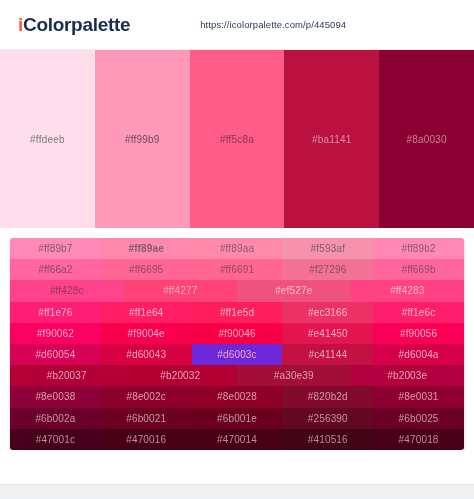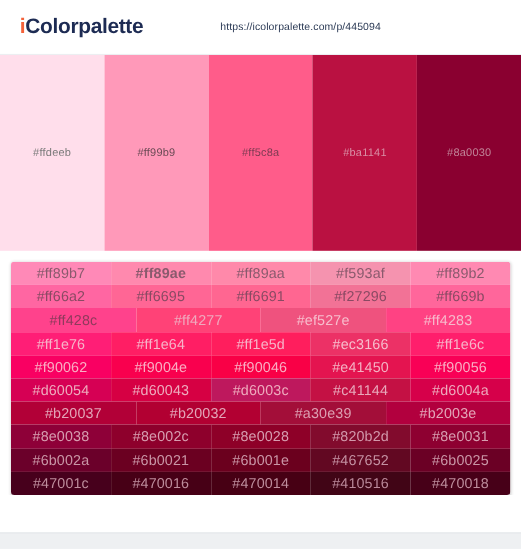--- a/index.html
+++ b/index.html
@@ -88,21 +88,21 @@
     height: 21.2px;
   }
   .grid-cell {
     flex: 1 1 0;
     display: flex;
     align-items: center;
     justify-content: center;
     position: relative;
   }
   .grid-cell span {
-    font-size: 13px;
+    font-size: 10px;
     letter-spacing: 0.15px;
     white-space: nowrap;
   }
   .footer-space {
     height: 20px;
     background: #ffffff;
   }
   .bottom-bar {
     position: absolute;
     left: 0;
@@ -227,21 +227,21 @@
             <span style="color: rgb(249, 174, 195);">#f90056</span>
           </div>
         </div>
         <div class="grid-row">
           <div class="grid-cell" style="background: rgb(214, 0, 84);">
             <span style="color: rgb(238, 170, 189);">#d60054</span>
           </div>
           <div class="grid-cell" style="background: rgb(214, 0, 67);">
             <span style="color: rgb(238, 170, 189);">#d60043</span>
           </div>
-          <div class="grid-cell" style="background: #be185d;">
+          <div class="grid-cell" style="background: #6d28d9;">
             <span style="color: rgb(238, 170, 189);">#d6003c</span>
           </div>
           <div class="grid-cell" style="background: rgb(196, 17, 68);">
             <span style="color: rgb(232, 168, 186);">#c41144</span>
           </div>
           <div class="grid-cell" style="background: rgb(214, 0, 74);">
             <span style="color: rgb(238, 170, 189);">#d6004a</span>
           </div>
         </div>
         <div class="grid-row">
@@ -279,21 +279,21 @@
           <div class="grid-cell" style="background: rgb(107, 0, 42);">
             <span style="color: rgb(201, 149, 166);">#6b002a</span>
           </div>
           <div class="grid-cell" style="background: rgb(107, 0, 33);">
             <span style="color: rgb(201, 149, 166);">#6b0021</span>
           </div>
           <div class="grid-cell" style="background: rgb(107, 0, 30);">
             <span style="color: rgb(201, 149, 166);">#6b001e</span>
           </div>
           <div class="grid-cell" style="background: rgb(98, 8, 34);">
-            <span style="color: rgb(196, 145, 162);">#467652</span>
+            <span style="color: rgb(196, 145, 162);">#256390</span>
           </div>
           <div class="grid-cell" style="background: rgb(107, 0, 37);">
             <span style="color: rgb(201, 149, 166);">#6b0025</span>
           </div>
         </div>
         <div class="grid-row">
           <div class="grid-cell" style="background: rgb(71, 0, 28);">
             <span style="color: rgb(189, 140, 156);">#47001c</span>
           </div>
           <div class="grid-cell" style="background: rgb(71, 0, 22);">

